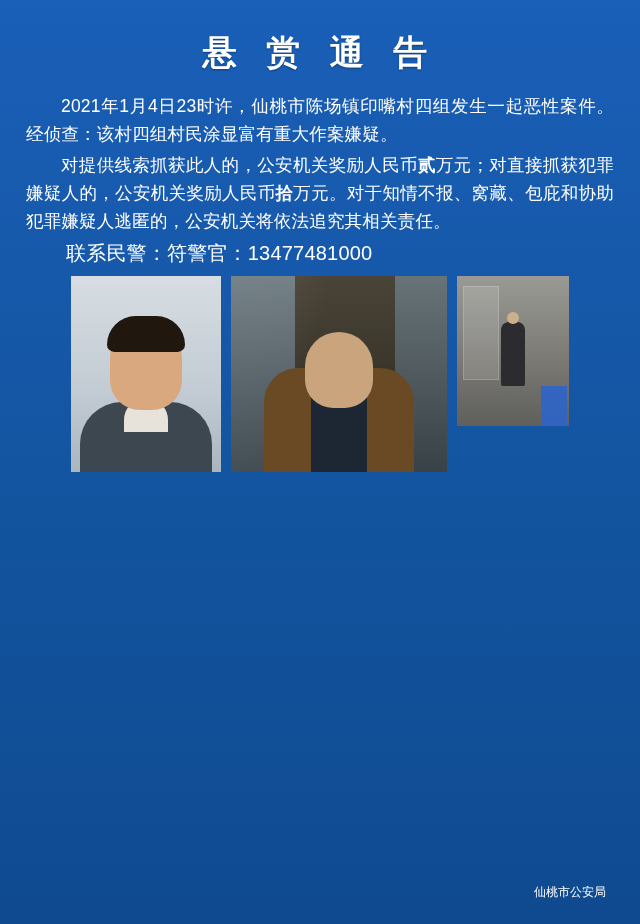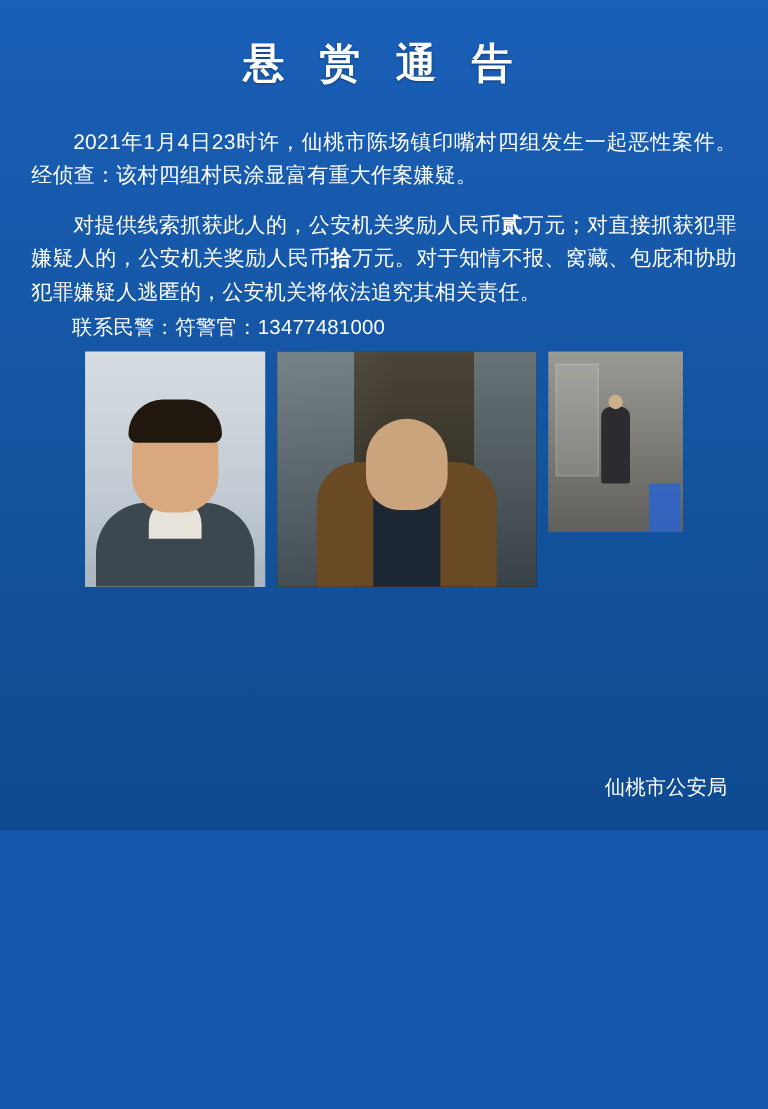--- a/index.html
+++ b/index.html
@@ -10,21 +10,21 @@
     width: 640px;
     height: 924px;
     background: #1558ad;
     font-family: "Liberation Sans", "DejaVu Sans", sans-serif;
     color: #ffffff;
     overflow: hidden;
   }
   .poster {
     position: relative;
     width: 640px;
-    height: 692px;
+    height: 924px;
     background: linear-gradient(180deg, #1a5fb8 0%, #13549f 55%, #0f4a90 100%);
     box-sizing: border-box;
     padding: 0 26px;
   }
   .title {
     text-align: center;
     font-size: 34px;
     font-weight: bold;
     letter-spacing: 10px;
     padding-top: 30px;
@@ -32,27 +32,27 @@
     text-shadow: 0 1px 2px rgba(0,0,0,0.35);
   }
   .body-text {
     font-size: 17.5px;
     line-height: 1.62;
     text-align: justify;
     letter-spacing: 0.2px;
   }
   .para {
     text-indent: 2em;
-    margin: 12px 0 2px 0;
+    margin: 0 0 2px 0;
   }
   .b {
     font-weight: bold;
   }
   .contact {
-    font-size: 17px;
+    font-size: 20px;
     line-height: 1.5;
   }
   .contact-line {
     display: block;
   }
   .contact-line.first {
     text-indent: 2em;
   }
   .contact-line.second {
     text-indent: 4.1em;
@@ -223,21 +223,21 @@
     right: 2px; bottom: 0;
     width: 26px; height: 40px;
     background: #2d64c9;
     opacity: 0.9;
   }
   .signature {
     position: absolute;
     right: 34px;
     bottom: 22px;
     text-align: right;
-    font-size: 17px;
+    font-size: 12px;
     line-height: 1.55;
     margin-left: 16px;
   }
 </style>
 </head>
 <body>
 
 <div class="poster">
 
   <div class="title">悬 赏 通 告</div>

